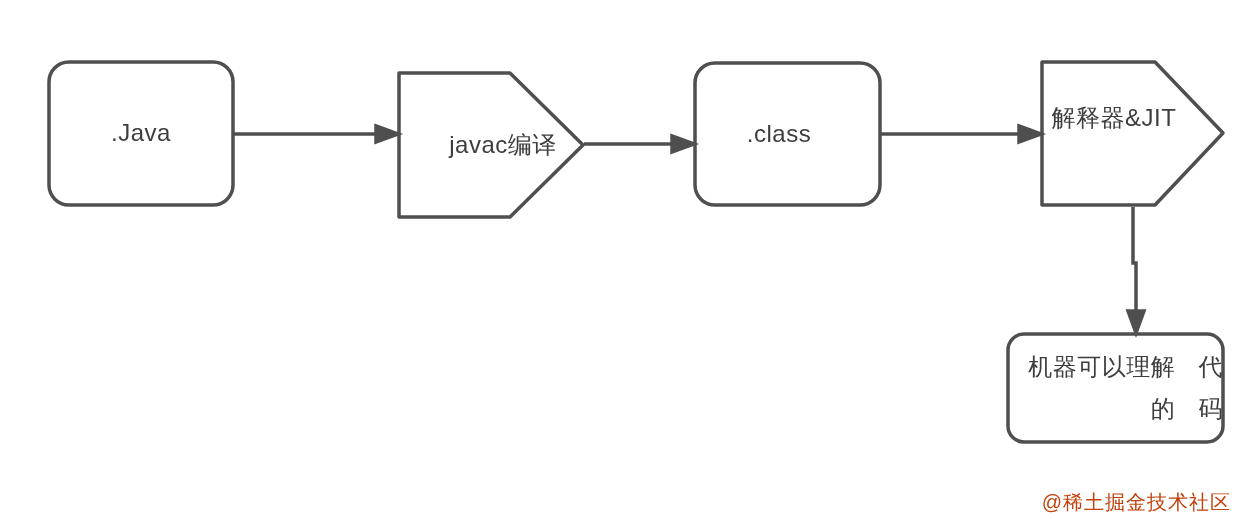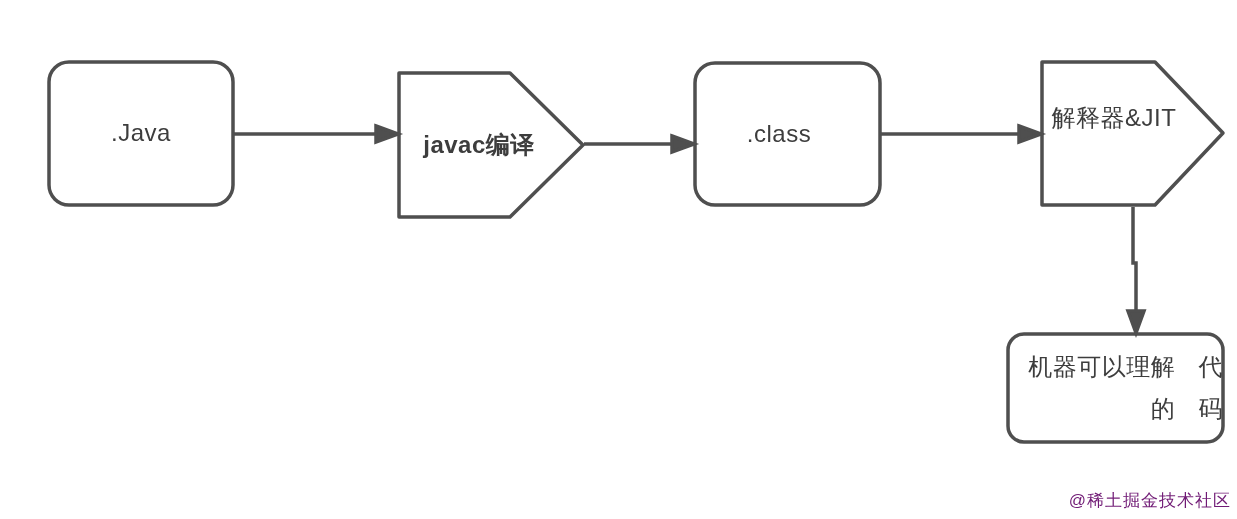--- a/index.html
+++ b/index.html
@@ -25,34 +25,34 @@
     display: flex;
     align-items: center;
     justify-content: center;
     text-align: right;
     font-size: 24px;
     color: #3d3d3d;
     letter-spacing: 0.5px;
     line-height: 1.35;
   }
   .node-label.java    { left: 49px;  top: 62px;  width: 184px; height: 143px; }
-  .node-label.javac   { left: 400px; top: 73px;  width: 158px; height: 144px; font-weight: bold; }
+  .node-label.javac   { left: 424px; top: 73px;  width: 158px; height: 144px; }
   .node-label.class   { left: 695px; top: 63px;  width: 168px; height: 142px; }
   .node-label.jit     { left: 1044px; top: 62px; width: 140px; height: 112px; }
   .node-label.machine {
     left: 1008px; top: 334px; width: 215px; height: 108px;
     flex-direction: row;
     line-height: 42px;
   }
   .watermark {
     position: absolute;
     right: 6px;
     top: 489px;
-    font-size: 17px;
-    color: #701a75;
+    font-size: 20px;
+    color: #c2410c;
     letter-spacing: 1px;
   }
 </style>
 </head>
 <body>
 
 <div class="canvas">
 
   <svg class="diagram-svg" width="1237" height="519" viewBox="0 0 1237 519">
     <g fill="#ffffff" stroke="#4f4f4f" stroke-width="3.5" stroke-linejoin="round">

